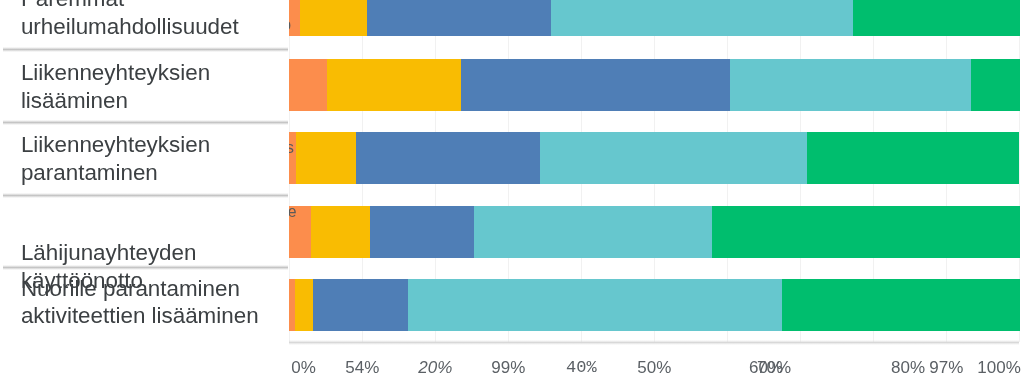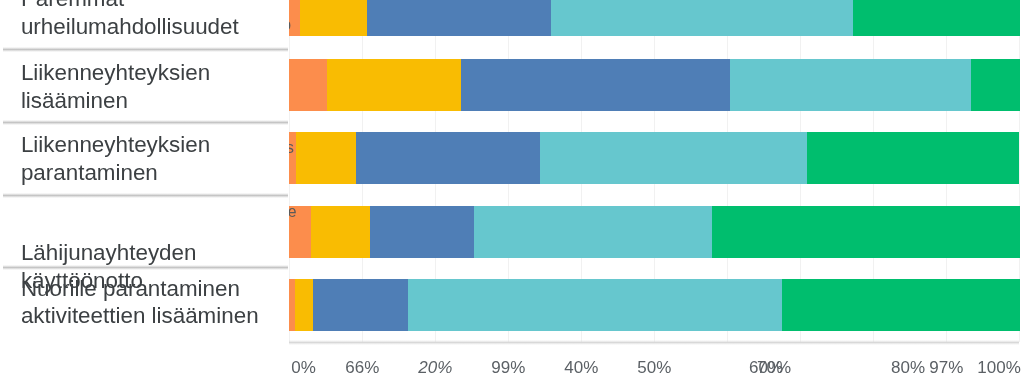--- a/index.html
+++ b/index.html
@@ -85,24 +85,24 @@
       <div class="seg" style="left: 289.4px; width: 6.3392px; background: rgb(252, 141, 76);"></div>
       <div class="seg" style="left: 295.239px; width: 18.7475px; background: rgb(249, 188, 2);"></div>
       <div class="seg" style="left: 313.487px; width: 94.6571px; background: rgb(79, 126, 182);"></div>
       <div class="seg" style="left: 407.644px; width: 374.939px; background: rgb(102, 199, 206);"></div>
       <div class="seg" style="left: 782.082px; width: 237.718px; background: rgb(0, 190, 110);"></div>
     </div>
 
     <div id="axis-line" style="left: 289.4px; width: 729.9px; top: 339.8px;"></div>
 
     <div class="tick" style="left: 303.6px; top: 359px;">0%</div>
-    <div class="tick" style="left: 362.39px; top: 359px;">66%</div>
+    <div class="tick" style="left: 362.39px; top: 359px;">54%</div>
     <div class="tick" style="left: 435.38px; top: 359px; font-style: italic;">20%</div>
     <div class="tick" style="left: 508.37px; top: 359px;">99%</div>
-    <div class="tick" style="left: 581.36px; top: 359px;">40%</div>
+    <div class="tick" style="left: 581.36px; top: 359px; font-family: Liberation Mono, monospace;">40%</div>
     <div class="tick" style="left: 654.35px; top: 359px;">50%</div>
     <div class="tick" style="left: 766px; top: 359px;">60%</div>
     <div class="tick" style="left: 774px; top: 359px;">70%</div>
     <div class="tick" style="left: 908px; top: 359px;">80%</div>
     <div class="tick" style="left: 946.31px; top: 359px;">97%</div>
     <div class="tick" style="left: 999.1px; top: 359px;">100%</div>
   </div>
 
   <div id="underlabels">
     <div class="frag" style="right: 732.9px; top: 16.9px;">o</div>

